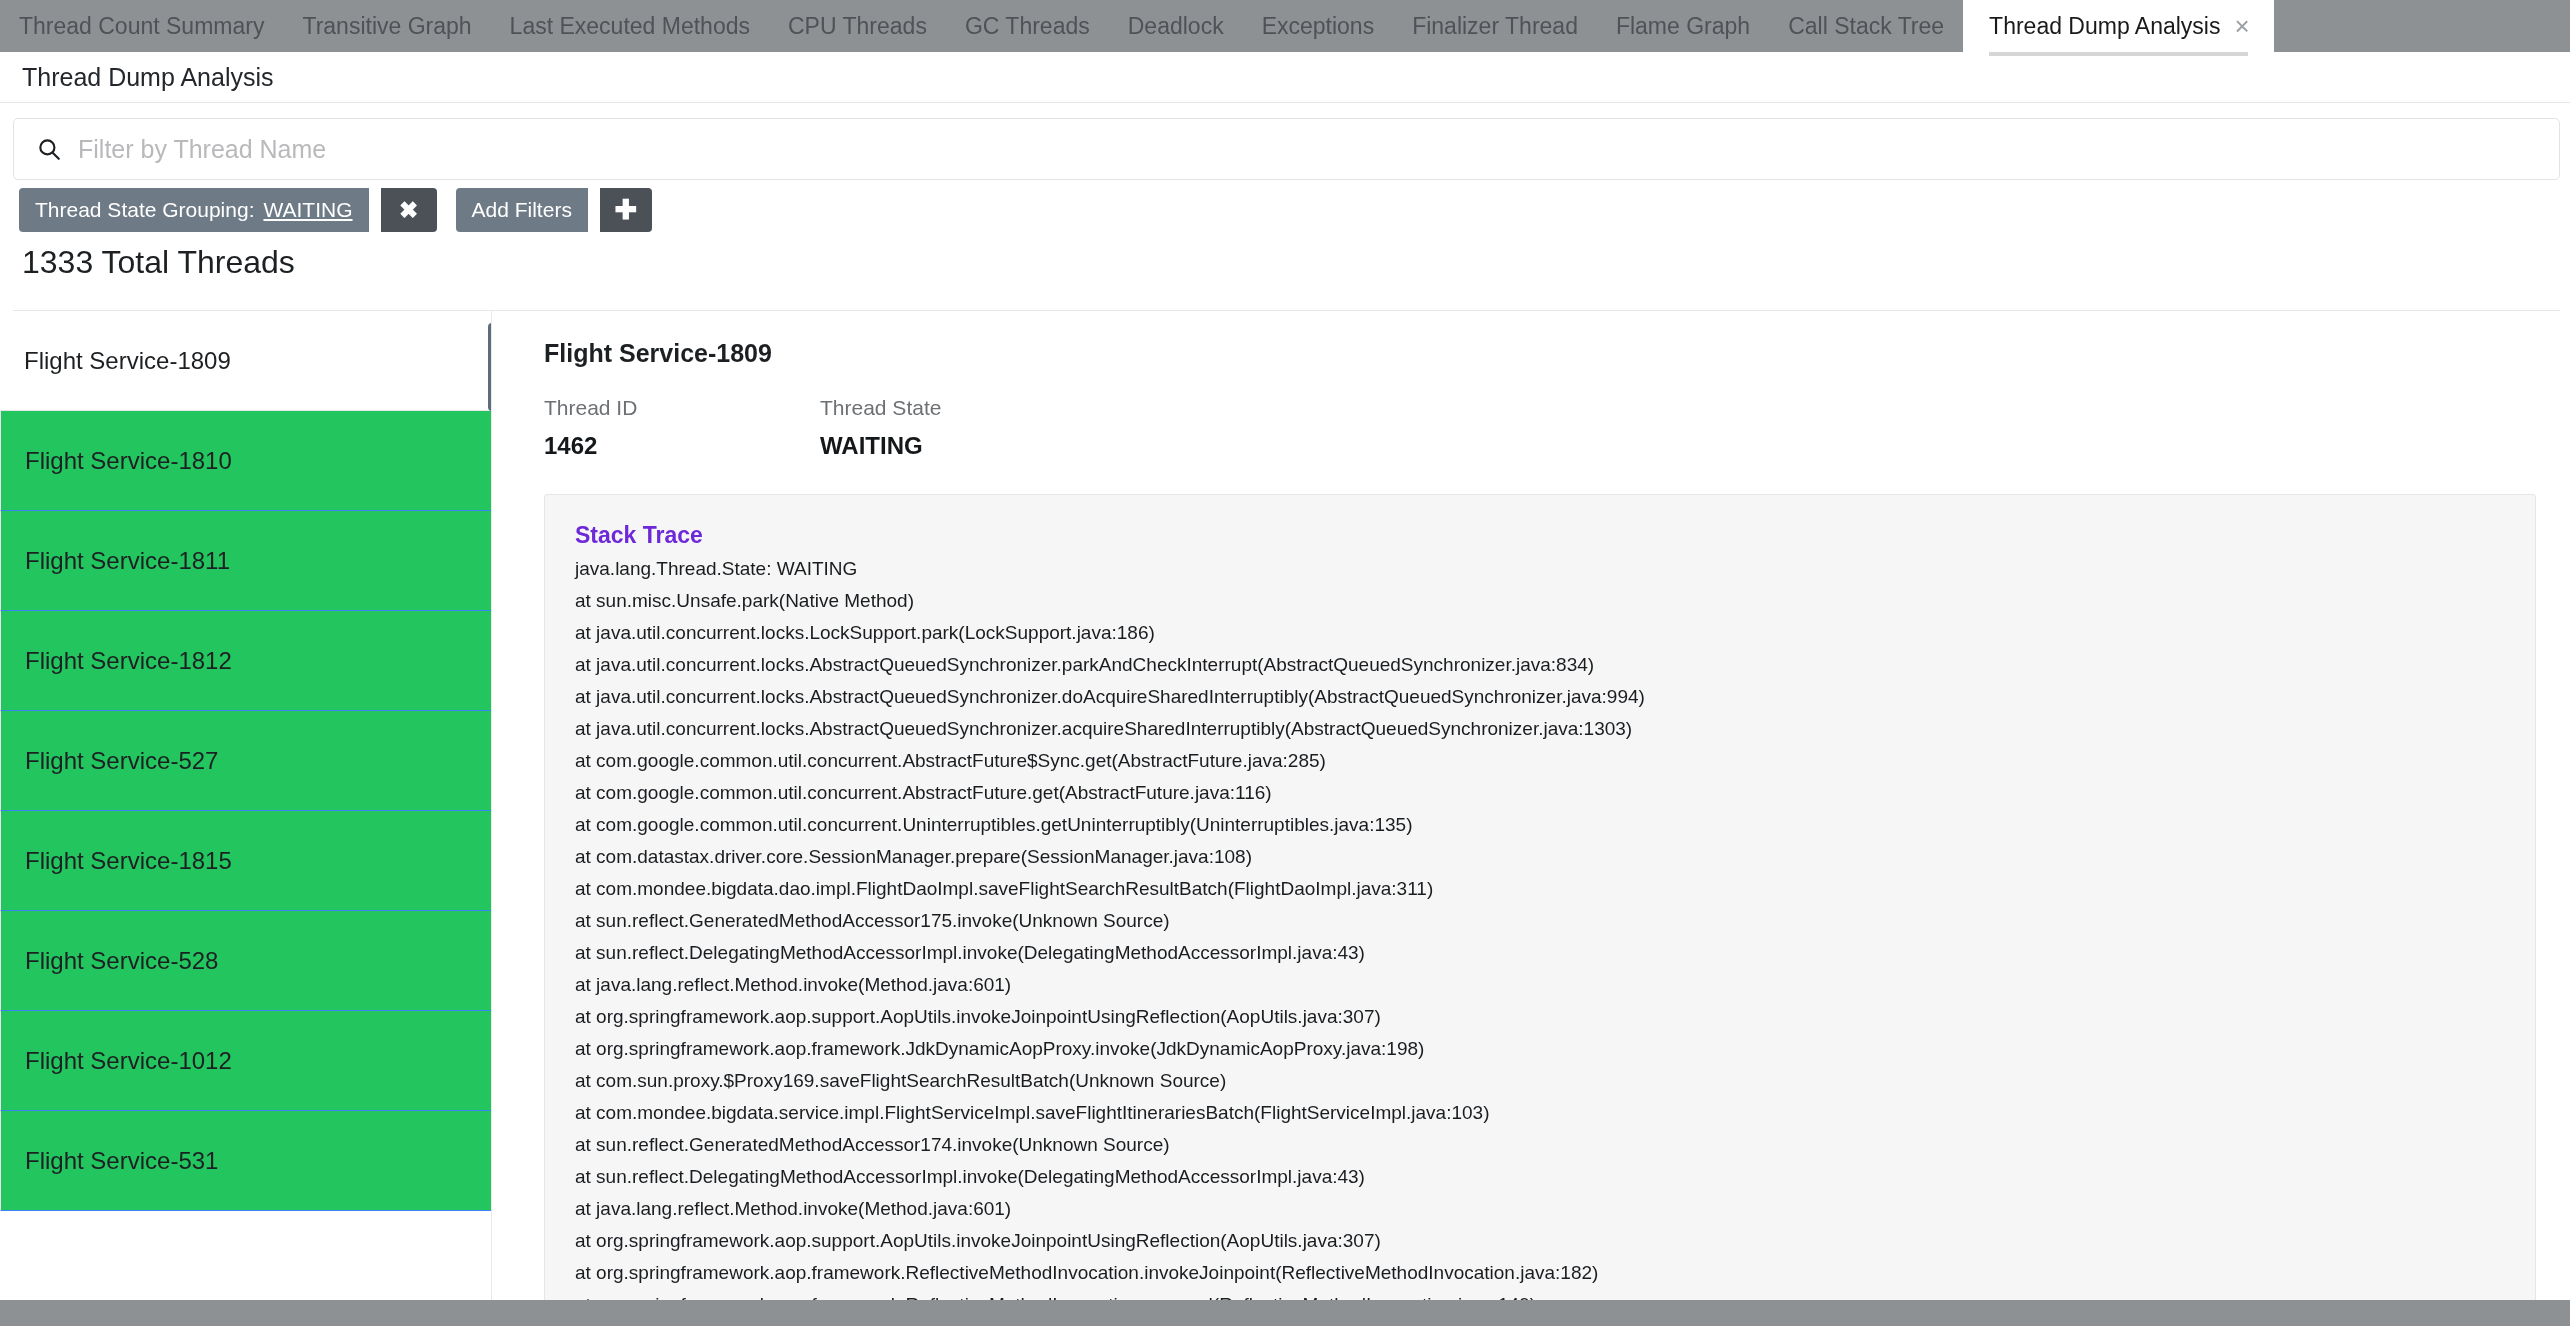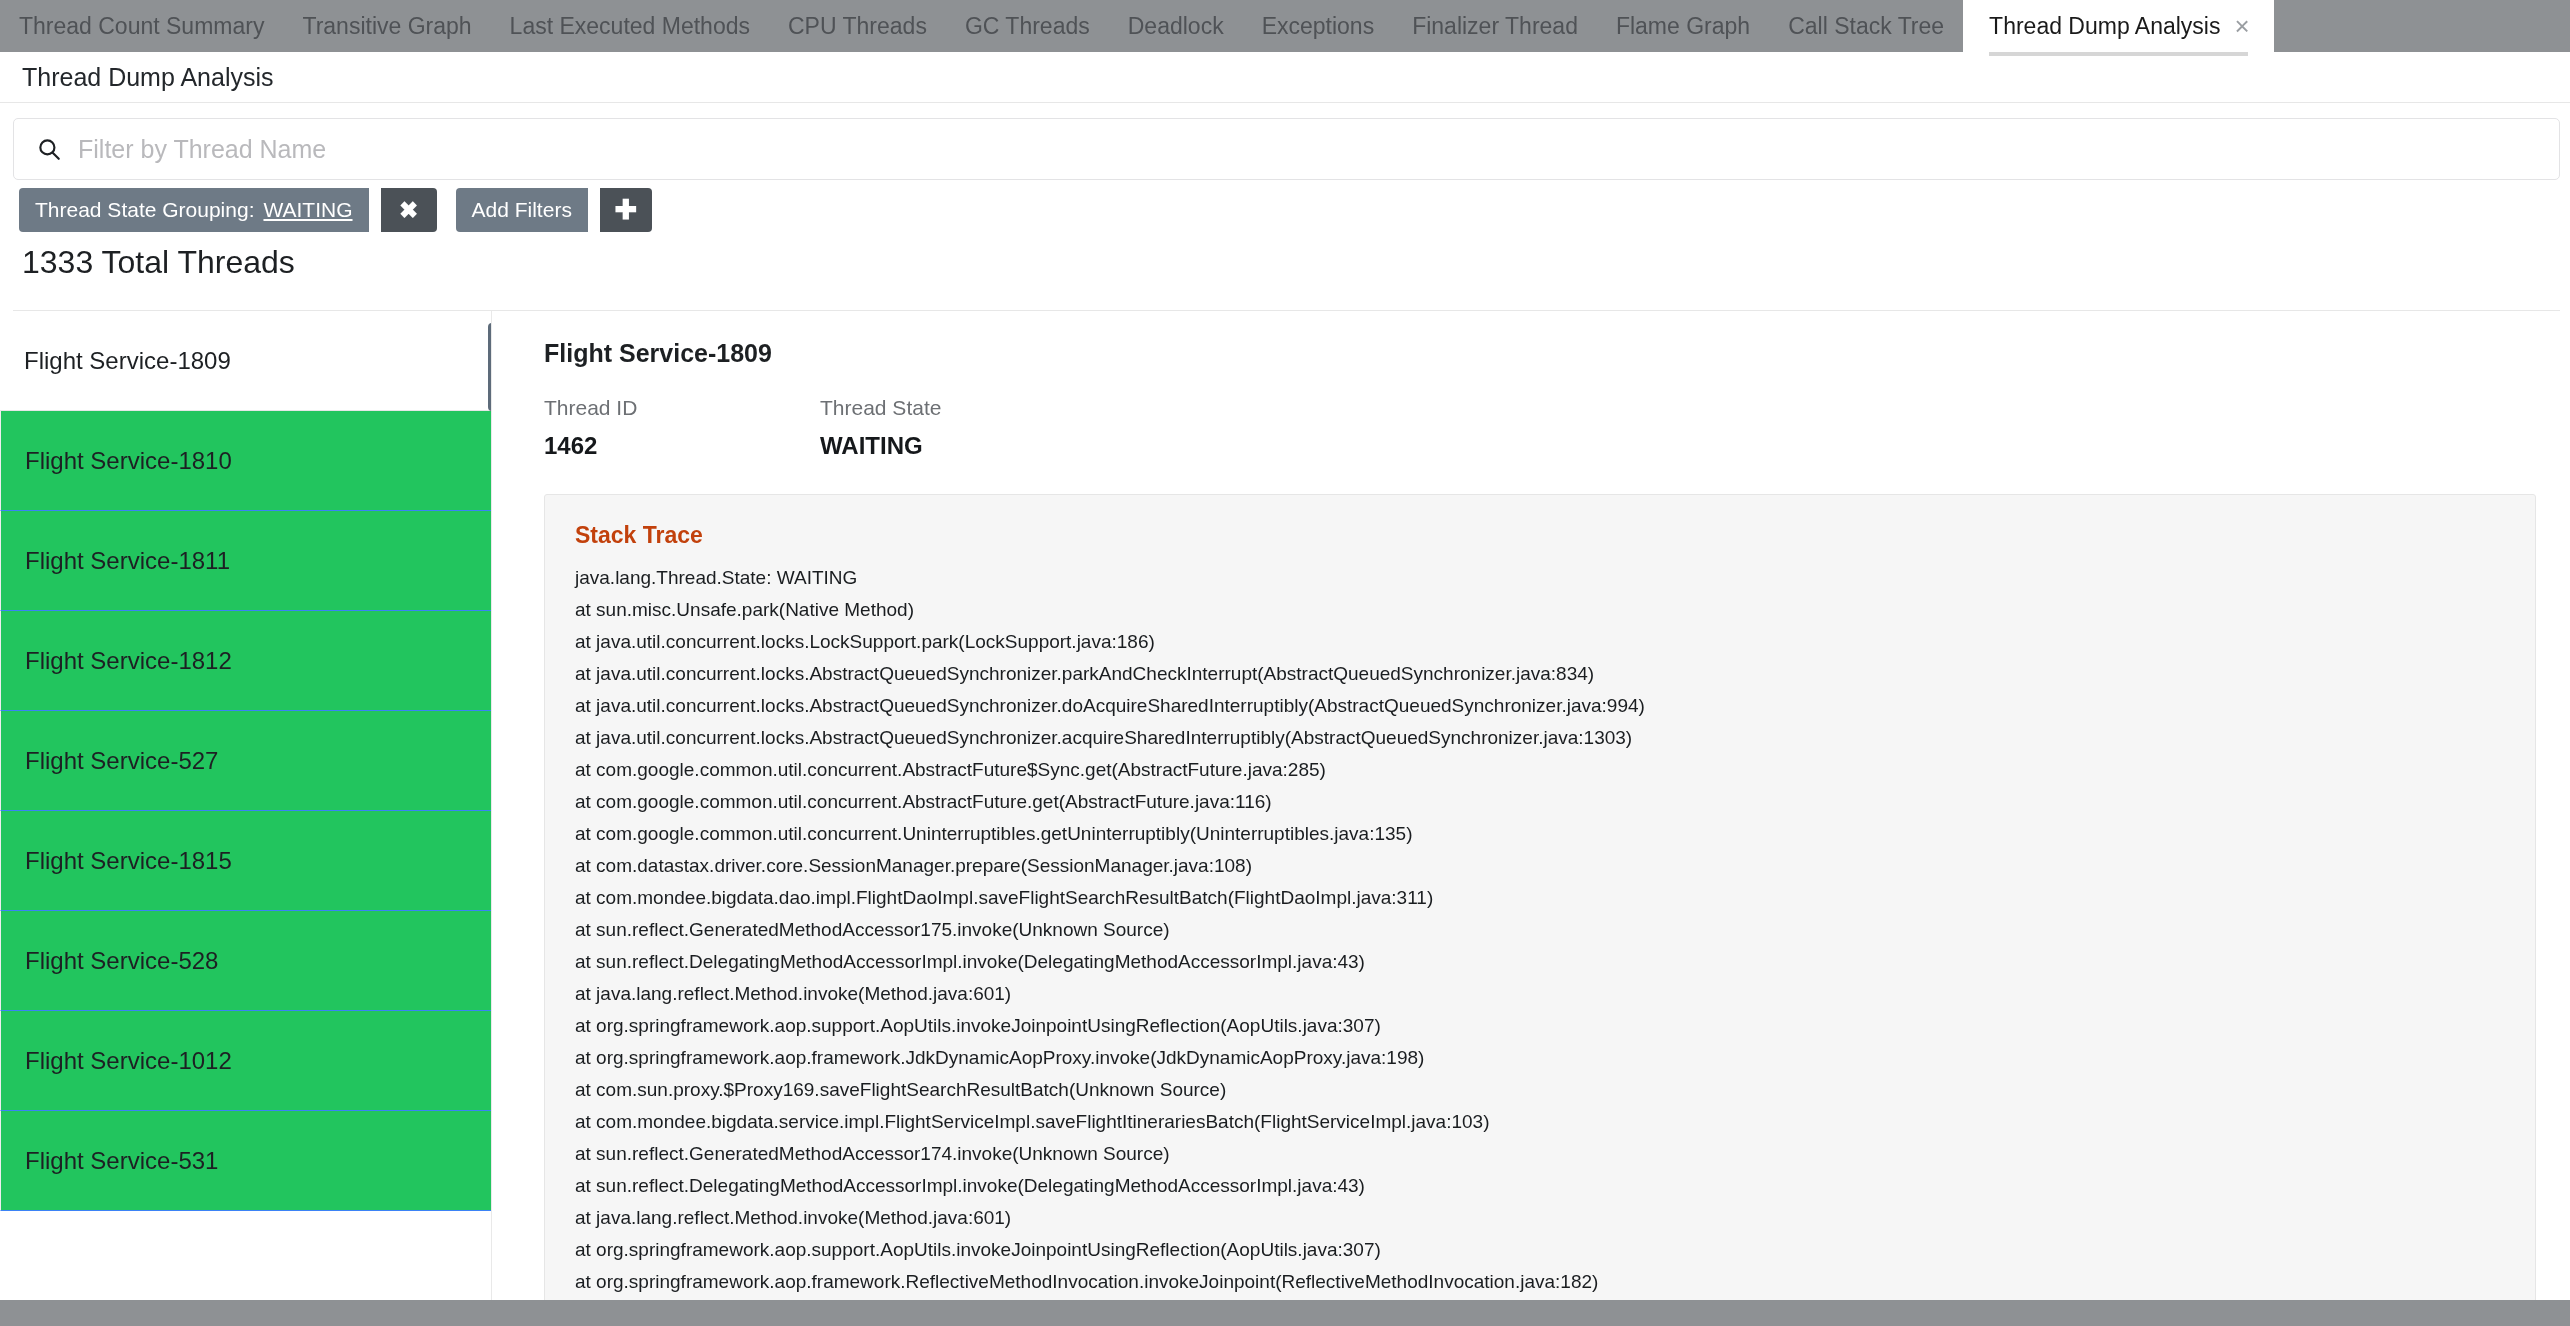--- a/index.html
+++ b/index.html
@@ -152,22 +152,22 @@
   .stack-panel {
     margin-top: 34px;
     background: #f6f6f6;
     border: 1px solid #e6e6e6;
     border-radius: 3px;
     padding: 27px 0 20px 30px;
     height: 854px;
     overflow: hidden;
   }
   .stack-title {
-    font-size: 23px; font-weight: bold; color: #c2410c;
-    margin-bottom: 13px;
+    font-size: 23px; font-weight: bold; color: #6d28d9;
+    margin-bottom: 4px;
   }
   .stack-line {
     font-size: 19px; color: #1a1d20;
     line-height: 32px;
     white-space: nowrap;
   }
 
   
   .bottombar {
     position: absolute; top: 1300px; left: 0;

